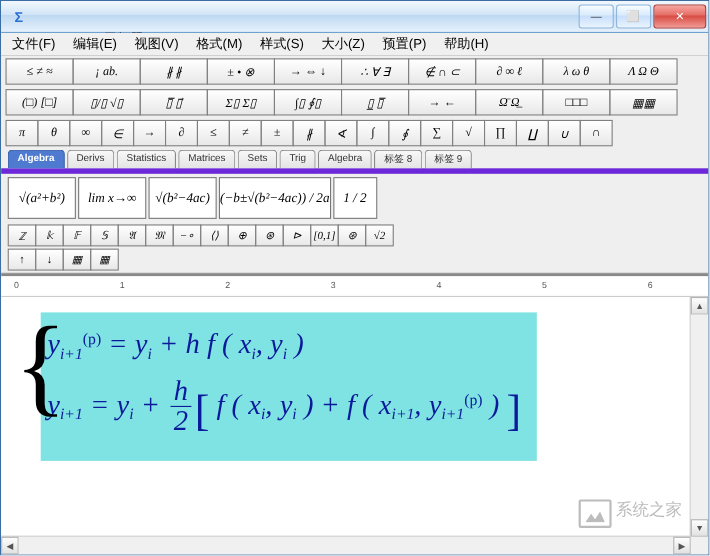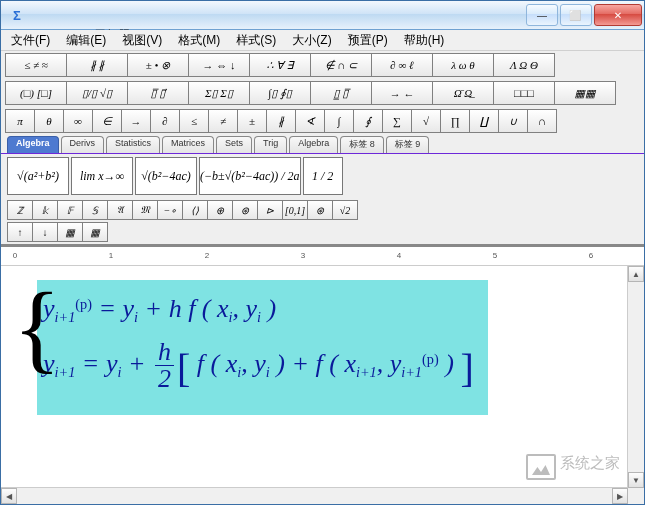--- a/index.html
+++ b/index.html
@@ -18,21 +18,21 @@
   .toolbox{background:#efefef;border-bottom:1px solid #888;}
   .tool-row{display:flex;align-items:stretch;padding:2px 4px;gap:0;}
   .palette-btn{min-width:38px;height:22px;border:1px solid #808080;background:linear-gradient(to bottom,#ffffff,#e8e8e8);display:flex;align-items:center;justify-content:center;font-size:11px;font-family:"Times New Roman",serif;font-style:italic;color:#000;margin-right:-1px;}
   .palette-btn.small{min-width:28px;}
   .palette-btn.extra{min-width:60px;}
   
   .tab-strip{display:flex;align-items:flex-end;height:16px;padding:0 6px;gap:0;margin-top:2px;}
   .tab{height:14px;font-size:9px;padding:1px 8px;background:linear-gradient(to bottom,#f8f8f8,#e4e4e4);border:1px solid #888;border-bottom:none;border-radius:4px 4px 0 0;margin-right:2px;color:#333;}
   .tab.active{background:#4e7ad0;color:#fff;border-color:#3a5fa8;font-weight:bold;}
   
-  .template-panel{display:flex;padding:3px 6px;gap:2px;align-items:stretch;border-top:1px solid #6d28d9;}
+  .template-panel{display:flex;padding:3px 6px;gap:2px;align-items:stretch;border-top:5px solid #6d28d9;}
   .tmpl{min-width:60px;height:36px;border:1px solid #777;background:#fff;display:flex;align-items:center;justify-content:center;font-family:"Times New Roman",serif;font-size:12px;font-style:italic;}
   .tmpl.narrow{min-width:38px;}
   
   .small-row{display:flex;padding:2px 6px;gap:0;}
   .small-row .palette-btn{min-width:24px;height:18px;font-size:10px;}
   
   .ruler{height:18px;background:#fff;border-top:2px solid #888;border-bottom:1px solid #ccc;position:relative;font-size:8px;color:#555;}
   .ruler-num{position:absolute;top:4px;transform:translateX(-50%);}
   
   .editor-wrap{flex:1;position:relative;background:#fff;overflow:hidden;}
@@ -82,20 +82,21 @@
     <span class="menu-item">样式(S)</span>
     <span class="menu-item">大小(Z)</span>
     <span class="menu-item">预置(P)</span>
     <span class="menu-item">帮助(H)</span>
   </div>
 
   <div class="toolbox">
 
     <div class="tool-row">
       <div class="palette-btn extra">≤ ≠ ≈</div>
+      <div class="palette-btn extra">¡ ab.</div>
       <div class="palette-btn extra">∦ ∦</div>
       <div class="palette-btn extra">± • ⊗</div>
       <div class="palette-btn extra">→ ⇔ ↓</div>
       <div class="palette-btn extra">∴ ∀ ∃</div>
       <div class="palette-btn extra">∉ ∩ ⊂</div>
       <div class="palette-btn extra">∂ ∞ ℓ</div>
       <div class="palette-btn extra">λ ω θ</div>
       <div class="palette-btn extra">Λ Ω Θ</div>
     </div>
 

